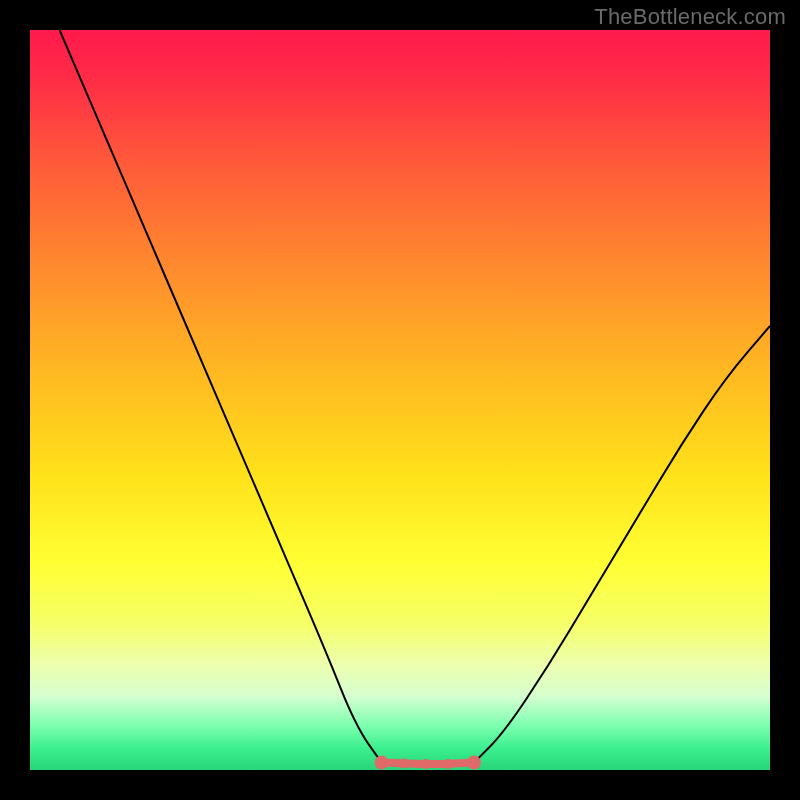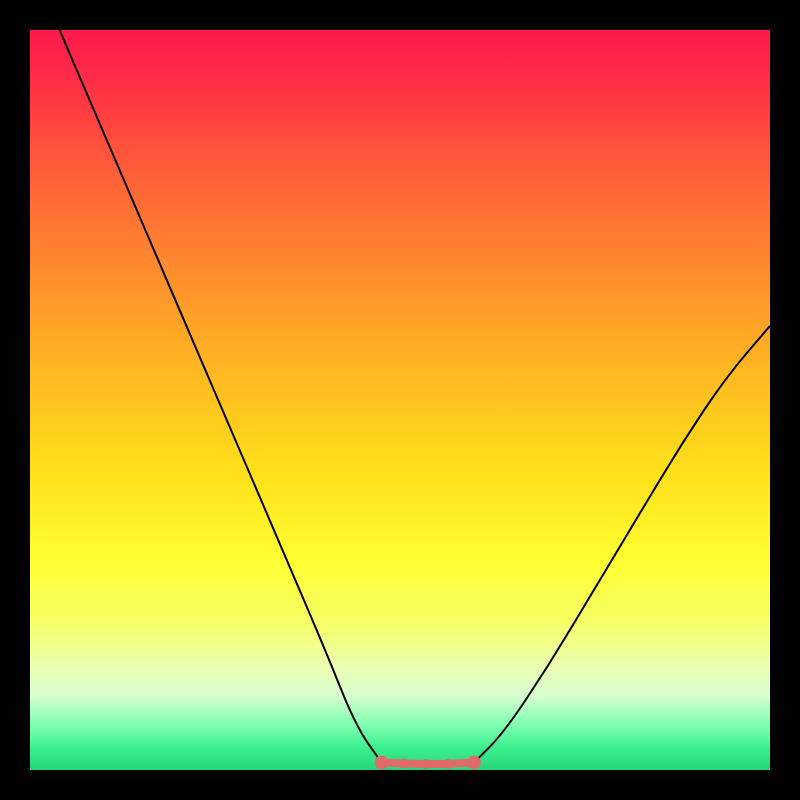--- a/index.html
+++ b/index.html
@@ -38,20 +38,21 @@
   .plot-area svg {
     display: block;
     width: 740px;
     height: 740px;
   }
 </style>
 </head>
 <body>
 
 <div class="frame">
+  <div class="watermark">TheBottleneck.com</div>
 
   <div class="plot-area">
     <svg viewBox="0 0 740 740">
       <defs>
         <linearGradient id="bg-grad" x1="0" y1="0" x2="0" y2="1">
         <stop offset="0%" stop-color="#ff1a4d"></stop>
             <stop offset="6%" stop-color="#ff2a47"></stop>
             <stop offset="18%" stop-color="#ff5a3a"></stop>
             <stop offset="32%" stop-color="#ff8a2e"></stop>
             <stop offset="46%" stop-color="#ffb822"></stop>

